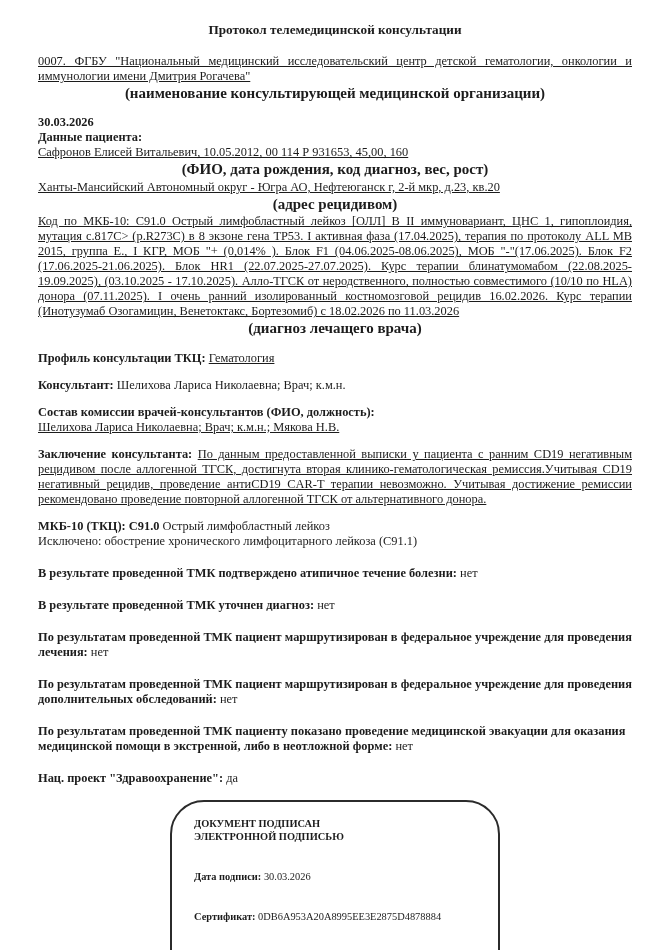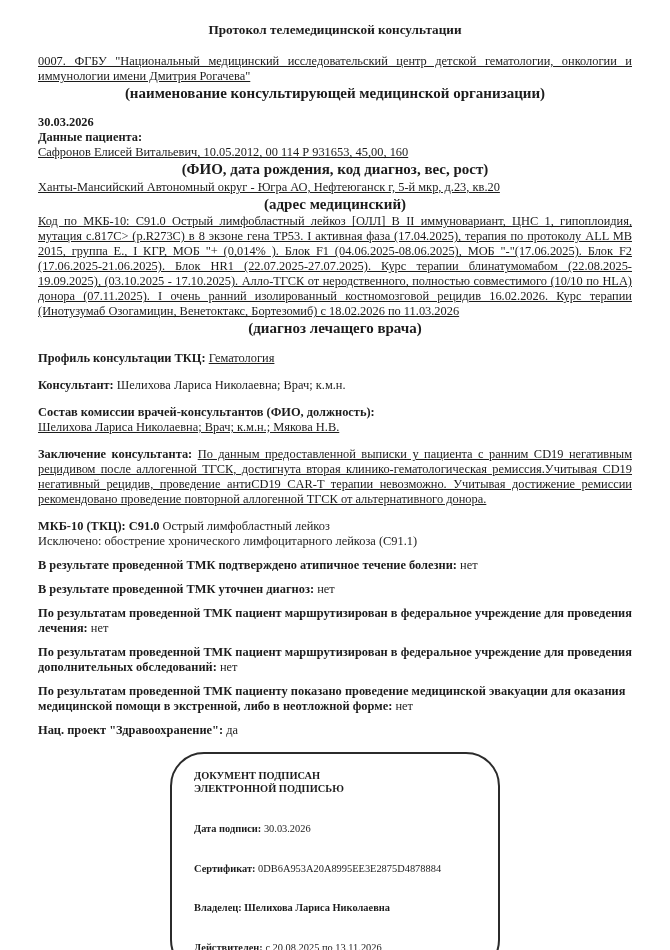--- a/index.html
+++ b/index.html
@@ -13,21 +13,21 @@
     overflow: hidden;
   }
   .page { box-sizing: border-box; width: 670px; height: 950px; padding: 22px 38px 16px 38px; }
   p { margin: 0; }
   .bold { font-weight: bold; }
   .u { text-decoration: underline; }
   .justify { text-align: justify; }
   .title { text-align: center; font-weight: bold; font-size: 13.2px; margin-bottom: 16px; }
   .caption { text-align: center; font-weight: bold; font-size: 15px; line-height: 1.3; }
   .sec { margin-top: 12px; }
-  .sec-sm { margin-top: 9px; }
+  .sec-sm { margin-top: 17px; }
   .sign-box {
     width: 330px;
     margin: 14px auto 0 auto;
     border: 2px solid #2b2b2b;
     border-radius: 34px;
     padding: 15px 22px 18px 22px;
     box-sizing: border-box;
     font-size: 10.4px;
     line-height: 1.3;
   }
@@ -41,22 +41,22 @@
 
   <p class="title">Протокол телемедицинской консультации</p>
 
   <p class="u justify">0007. ФГБУ "Национальный медицинский исследовательский центр детской гематологии, онкологии и иммунологии имени Дмитрия Рогачева"</p>
   <p class="caption">(наименование консультирующей медицинской организации)</p>
 
   <p class="bold sec">30.03.2026</p>
   <p class="bold">Данные пациента:</p>
   <p class="u">Сафронов Елисей Витальевич, 10.05.2012, 00 114 Р 931653, 45,00, 160</p>
   <p class="caption">(ФИО, дата рождения, код диагноз, вес, рост)</p>
-  <p class="u">Ханты-Мансийский Автономный округ - Югра АО, Нефтеюганск г, 5-й мкр, д.23, кв.20</p>
-  <p class="caption">(адрес медицинский)</p>
+  <p class="u">Ханты-Мансийский Автономный округ - Югра АО, Нефтеюганск г, 2-й мкр, д.23, кв.20</p>
+  <p class="caption">(адрес рецидивом)</p>
 
   <p class="u justify">Код по МКБ-10: С91.0 Острый лимфобластный лейкоз [ОЛЛ] В II иммуновариант, ЦНС 1, гипоплоидия, мутация c.817C&gt; (p.R273C) в 8 экзоне гена ТР53. I активная фаза (17.04.2025), терапия по протоколу ALL MB 2015, группа Е., I КГР, МОБ "+ (0,014% ). Блок F1 (04.06.2025-08.06.2025), МОБ "-"(17.06.2025). Блок F2 (17.06.2025-21.06.2025). Блок HR1 (22.07.2025-27.07.2025). Курс терапии блинатумомабом (22.08.2025-19.09.2025), (03.10.2025 - 17.10.2025). Алло-ТГСК от неродственного, полностью совместимого (10/10 по HLA) донора (07.11.2025). I очень ранний изолированный костномозговой рецидив 16.02.2026. Курс терапии (Инотузумаб Озогамицин, Венетоктакс, Бортезомиб) с 18.02.2026 по 11.03.2026</p>
   <p class="caption">(диагноз лечащего врача)</p>
 
   <p class="sec"><span class="bold">Профиль консультации ТКЦ:</span> <span class="u">Гематология</span></p>
 
   <p class="sec"><span class="bold">Консультант:</span> <span>Шелихова Лариса Николаевна; Врач; к.м.н.</span></p>
 
   <p class="bold sec">Состав комиссии врачей-консультантов (ФИО, должность):</p>
   <p class="u">Шелихова Лариса Николаевна; Врач; к.м.н.; Мякова Н.В.</p>

